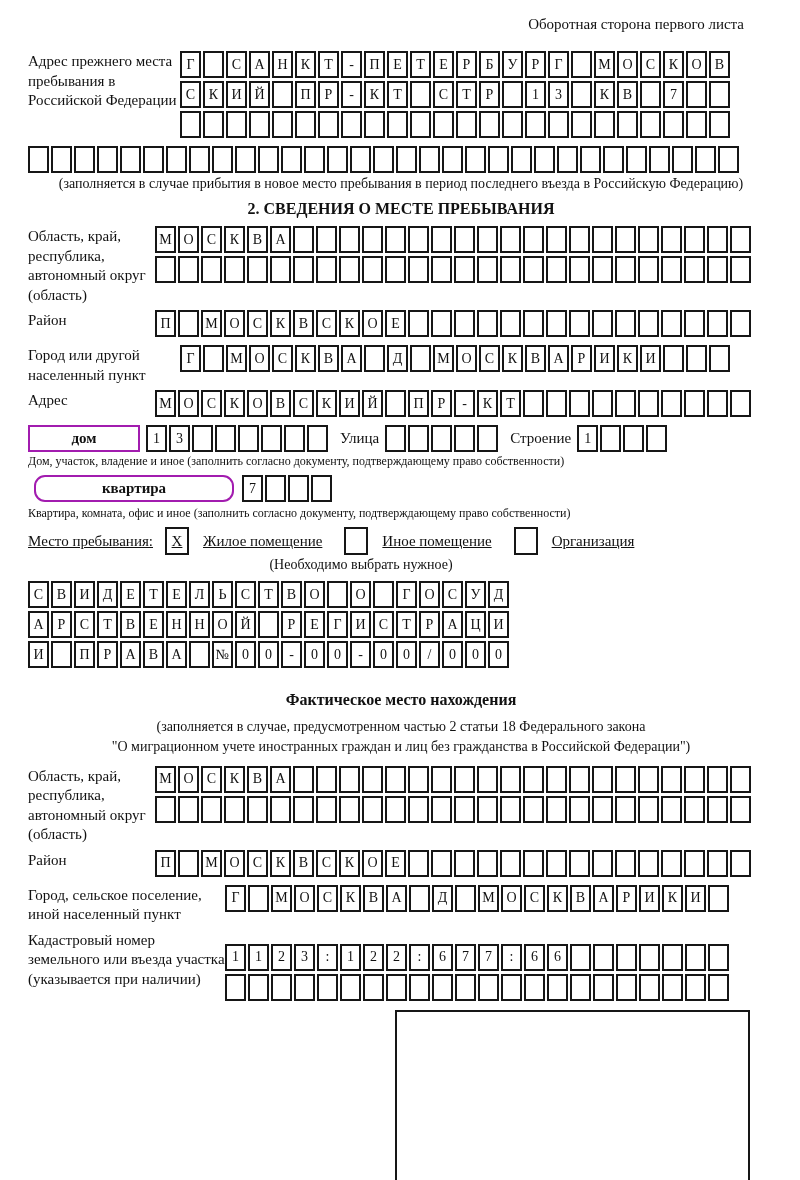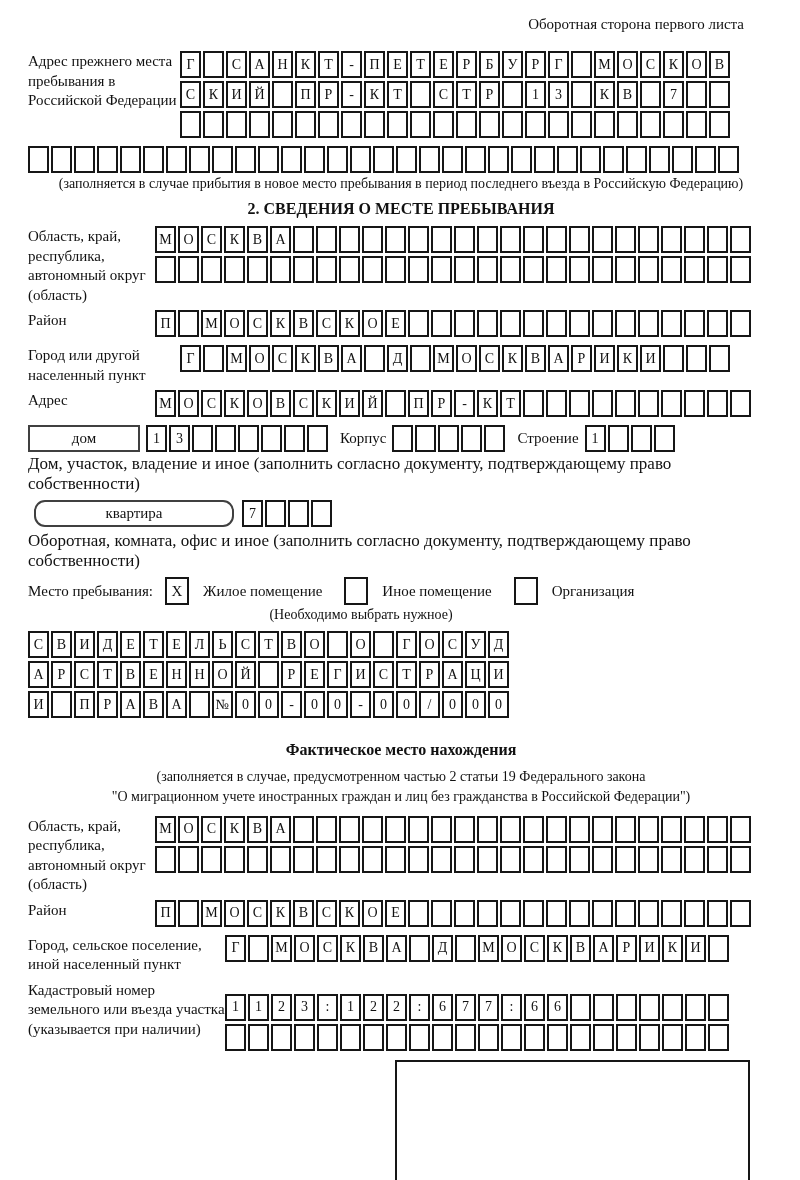--- a/index.html
+++ b/index.html
@@ -17,28 +17,28 @@
   }
   .frow { display:flex; margin-bottom:5px; }
   .flabel { flex:0 0 auto; line-height:1.3; padding-top:1px; }
   .w150 { width:152px;font-family:Liberation Serif, serif; } .w120 { width:127px; } .w195 { width:197px; } .w215 { width:217px; }
   .cellcol { flex:1 1 auto; }
 
   .smallnote { font-size:14px; text-align:center; margin:1px 0 8px 0; }
   .sectitle { text-align:center; font-weight:bold; font-size:16px; margin:4px 0 8px 0; }
 
   .typebox {
-    border:2px solid #404040; height:23px; display:flex; align-items:center; justify-content:center;
-    flex:0 0 auto; font-size:15px;
+    border:2px solid #a21caf; height:23px; display:flex; align-items:center; justify-content:center;
+    flex:0 0 auto; font-size:15px;font-weight:bold;
   }
   .houserow { display:flex; align-items:center; margin-bottom:2px; }
   .houserow .lab { margin:0 6px 0 10px; }
-  .caption { font-size:17px; margin:0 0 6px 0; }
-
-  .chkrow { display:flex; align-items:center; margin:4px 0 2px 0; }
+  .caption { font-size:12px; margin:0 0 6px 0; }
+
+  .chkrow { display:flex; align-items:center; margin:4px 0 2px 0;text-decoration:underline; }
   .chk {
     flex:0 0 auto; width:20px; height:24px; border:2px solid #161616; margin:0 14px 0 12px;
     display:flex; align-items:center; justify-content:center; font-size:15px;
   }
   .chkrow .opt { margin-right:10px; }
   .chknote { font-size:14px; margin:2px 0 8px 168px; width:330px; text-align:center; }
 
   .factnote { font-size:14px; text-align:center; line-height:1.45; margin-bottom:8px; }
 
   .stampwrap { margin-left:357px; width:412px; margin-top:6px; }
@@ -338,21 +338,21 @@
     <div class="cellrow" style="margin:0 0 0 6px;">
         <div class="cell">1</div>
         <div class="cell">3</div>
         <div class="cell"></div>
         <div class="cell"></div>
         <div class="cell"></div>
         <div class="cell"></div>
         <div class="cell"></div>
         <div class="cell"></div>
       </div>
-    <div class="lab">Корпус</div>
+    <div class="lab">Улица</div>
     <div class="cellrow" style="margin:0;">
         <div class="cell"></div>
         <div class="cell"></div>
         <div class="cell"></div>
         <div class="cell"></div>
         <div class="cell"></div>
       </div>
     <div class="lab">Строение</div>
     <div class="cellrow" style="margin:0;">
         <div class="cell">1</div>
@@ -365,21 +365,21 @@
 
   <div class="houserow" style="margin-left:6px;">
     <div class="typebox" style="width:196px;border-radius:11px;">квартира</div>
     <div class="cellrow" style="margin:0 0 0 8px;">
         <div class="cell">7</div>
         <div class="cell"></div>
         <div class="cell"></div>
         <div class="cell"></div>
       </div>
   </div>
-  <div class="caption" style="margin-top:4px;">Оборотная, комната, офис и иное (заполнить согласно документу, подтверждающему право собственности)</div>
+  <div class="caption" style="margin-top:4px;">Квартира, комната, офис и иное (заполнить согласно документу, подтверждающему право собственности)</div>
 
   <div class="chkrow">
     <span>Место пребывания:</span>
     <span class="chk">X</span>
     <span class="opt">Жилое помещение</span>
     <span class="chk"></span>
     <span class="opt">Иное помещение</span>
     <span class="chk"></span>
     <span class="opt">Организация</span>
   </div>
@@ -454,21 +454,21 @@
           <div class="cell">/</div>
           <div class="cell">0</div>
           <div class="cell">0</div>
           <div class="cell">0</div>
         </div>
     </div>
   </div>
 
   <div class="sectitle" style="margin-top:20px;">Фактическое место нахождения</div>
   <div class="factnote">
-    <div>(заполняется в случае, предусмотренном частью 2 статьи 19 Федерального закона</div>
+    <div>(заполняется в случае, предусмотренном частью 2 статьи 18 Федерального закона</div>
     <div>"О миграционном учете иностранных граждан и лиц без гражданства в Российской Федерации")</div>
   </div>
 
   <div class="frow">
     <div class="flabel w120">Область, край, республика, автономный округ (область)</div>
     <div class="cellcol">
       <div class="cellrow">
           <div class="cell">М</div>
           <div class="cell">О</div>
           <div class="cell">С</div>

